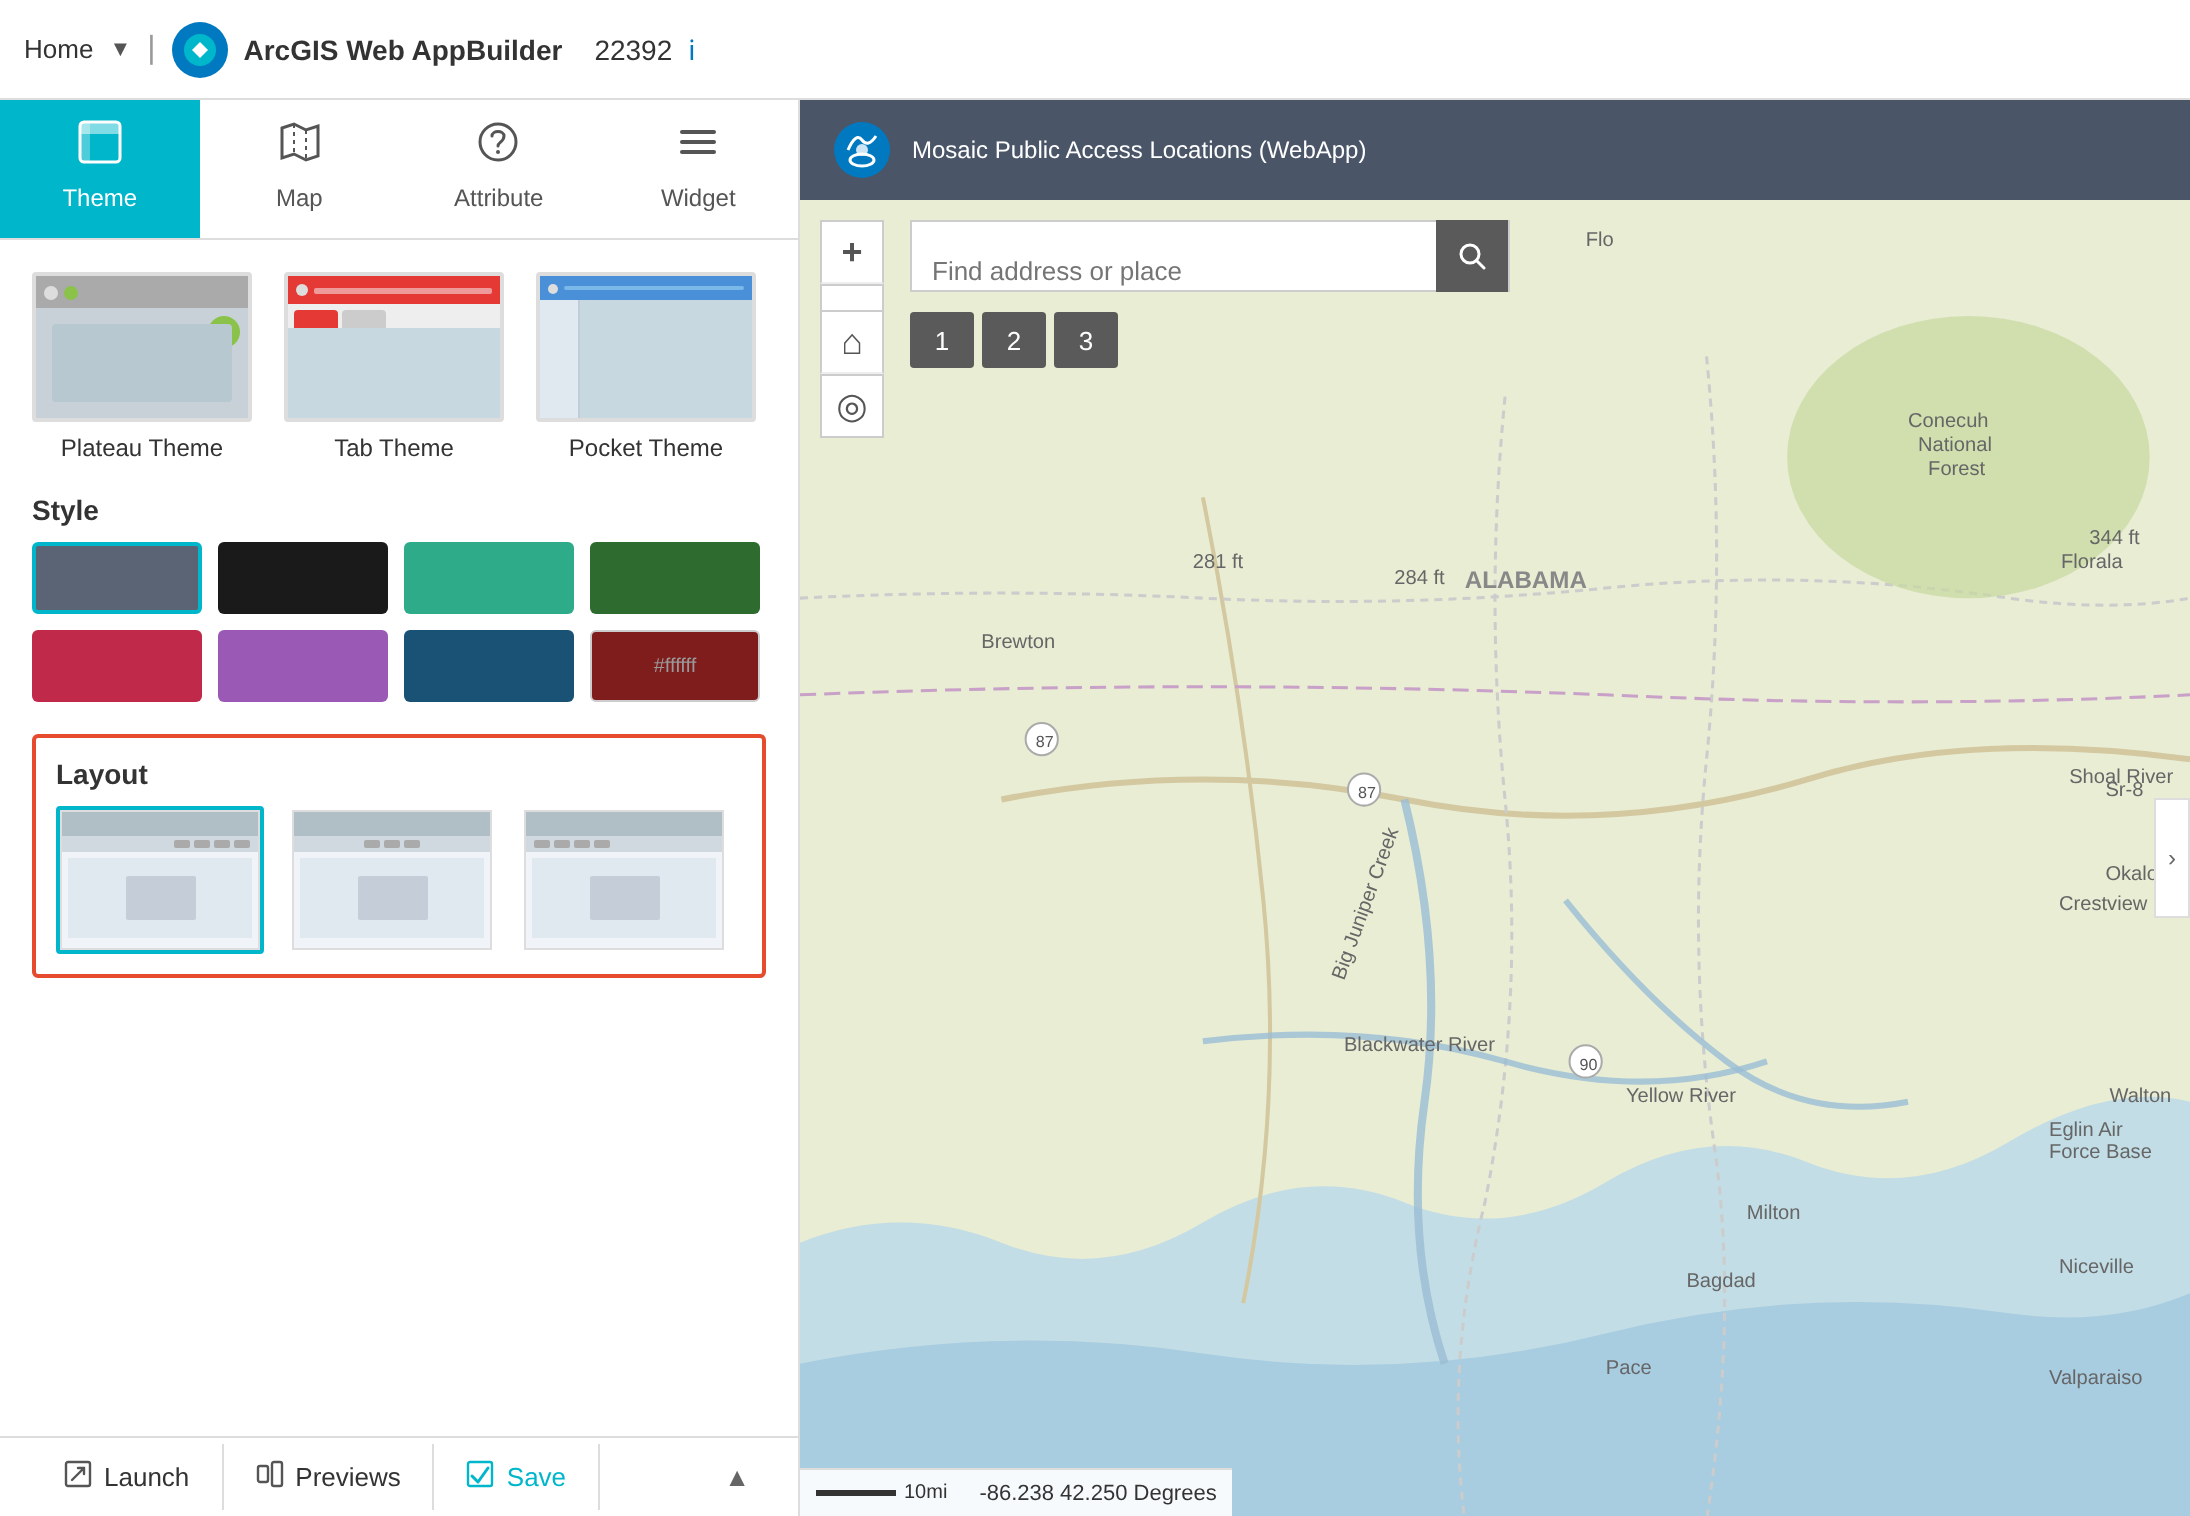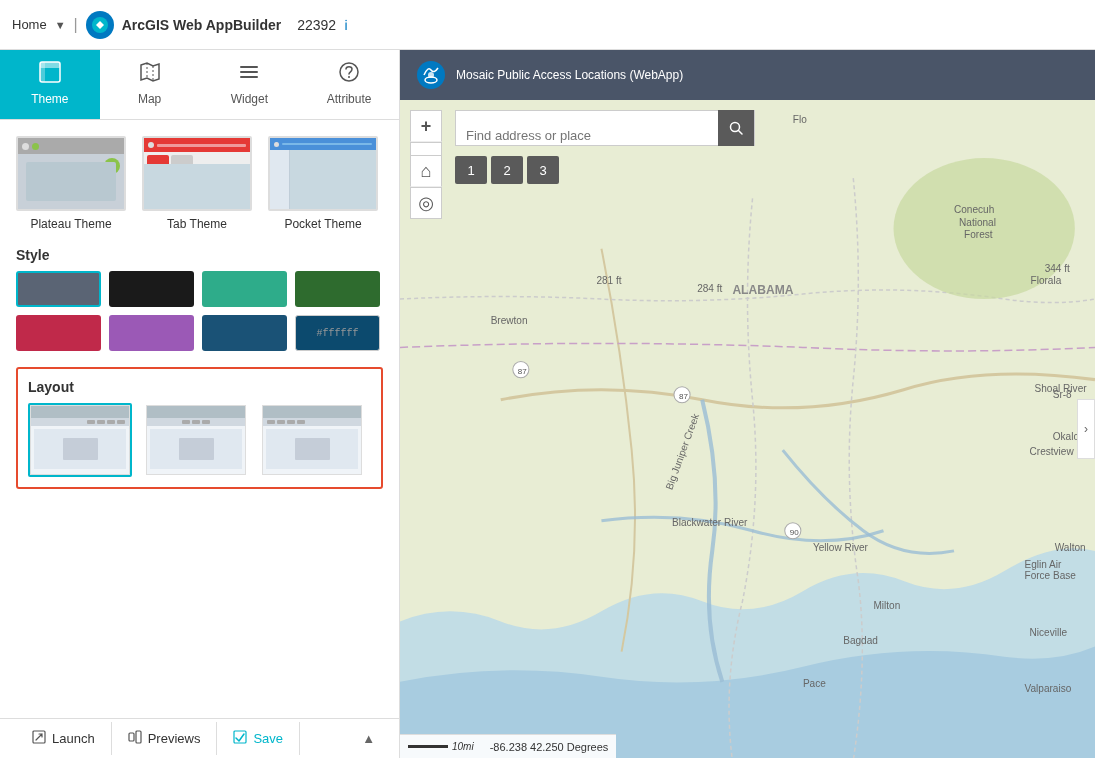--- a/index.html
+++ b/index.html
@@ -309,36 +309,36 @@
             <path d="M2 4 L8 2 L14 5 L20 3 L20 18 L14 20 L8 17 L2 19 Z" stroke="#555" stroke-width="1.5" fill="none"></path>
             <path d="M8 2 L8 17" stroke="#555" stroke-width="1" stroke-dasharray="2,2"></path>
             <path d="M14 5 L14 20" stroke="#555" stroke-width="1" stroke-dasharray="2,2"></path>
           </svg>
         </span>
         <span>Map</span>
       </div>
       <div class="tab-item">
         <span class="tab-icon">
           <svg width="22" height="22" viewBox="0 0 22 22" fill="none">
+            <circle cx="11" cy="11" r="9" stroke="#555" stroke-width="1.5" fill="none"></circle>
+            <path d="M8 8 C8 5 14 5 14 8 C14 11 11 11 11 13" stroke="#555" stroke-width="1.5" fill="none" stroke-linecap="round"></path>
+            <circle cx="11" cy="16" r="1" fill="#555"></circle>
+          </svg>
+        </span>
+        <span>Attribute</span>
+      </div>
+      <div class="tab-item">
+        <span class="tab-icon">
+          <svg width="22" height="22" viewBox="0 0 22 22" fill="none">
             <rect x="2" y="5" width="18" height="2" fill="#555" rx="1"></rect>
             <rect x="2" y="10" width="18" height="2" fill="#555" rx="1"></rect>
             <rect x="2" y="15" width="18" height="2" fill="#555" rx="1"></rect>
           </svg>
         </span>
         <span>Widget</span>
-      </div>
-      <div class="tab-item">
-        <span class="tab-icon">
-          <svg width="22" height="22" viewBox="0 0 22 22" fill="none">
-            <circle cx="11" cy="11" r="9" stroke="#555" stroke-width="1.5" fill="none"></circle>
-            <path d="M8 8 C8 5 14 5 14 8 C14 11 11 11 11 13" stroke="#555" stroke-width="1.5" fill="none" stroke-linecap="round"></path>
-            <circle cx="11" cy="16" r="1" fill="#555"></circle>
-          </svg>
-        </span>
-        <span>Attribute</span>
       </div>
     </div>
 
     <div id="panel-content">
 
       <div class="theme-grid">
 
 
         <div class="theme-item">
           <div class="theme-thumbnail">
@@ -396,21 +396,21 @@
       <div>
         <div class="section-label">Style</div>
         <div class="style-grid">
           <div class="style-swatch selected" style="background:#5a6474;"></div>
           <div class="style-swatch" style="background:#1a1a1a;"></div>
           <div class="style-swatch" style="background:#2eac8a;"></div>
           <div class="style-swatch" style="background:#2e6b2e;"></div>
           <div class="style-swatch" style="background:#c0294a;"></div>
           <div class="style-swatch" style="background:#9b59b6;"></div>
           <div class="style-swatch" style="background:#1a5276;"></div>
-          <div class="style-swatch light" style="background:#0c4a6e; font-size:10px; color:#999;font-family:Liberation Mono, monospace;">#ffffff</div>
+          <div class="style-swatch light" style="background:#7f1d1d; font-size:10px; color:#999;">#ffffff</div>
         </div>
       </div>
 
       <div class="layout-section">
         <div class="section-label">Layout</div>
         <div class="layout-grid">
 
           <div class="layout-item selected">
             <div class="layout-thumb">
               <div class="lt-topbar"></div>
@@ -592,21 +592,21 @@
         <div class="num-btn">1</div>
         <div class="num-btn">2</div>
         <div class="num-btn">3</div>
       </div>
 
       <div id="scroll-arrow">›</div>
 
       <div id="coords-bar">
         <span style="display:flex;align-items:center;gap:4px;">
           <span style="display:inline-block;width:40px;height:3px;background:#333;border-right:2px solid #333;border-left:2px solid #333;"></span>
-          <span style="font-size:10px;font-style:italic;">10mi</span>
+          <span style="font-size:10px;">10mi</span>
         </span>
         <span style="font-size:11px;margin-left:8px;">-86.238 42.250 Degrees</span>
       </div>
 
     </div>
 
   </div>
 
 </div>
 

